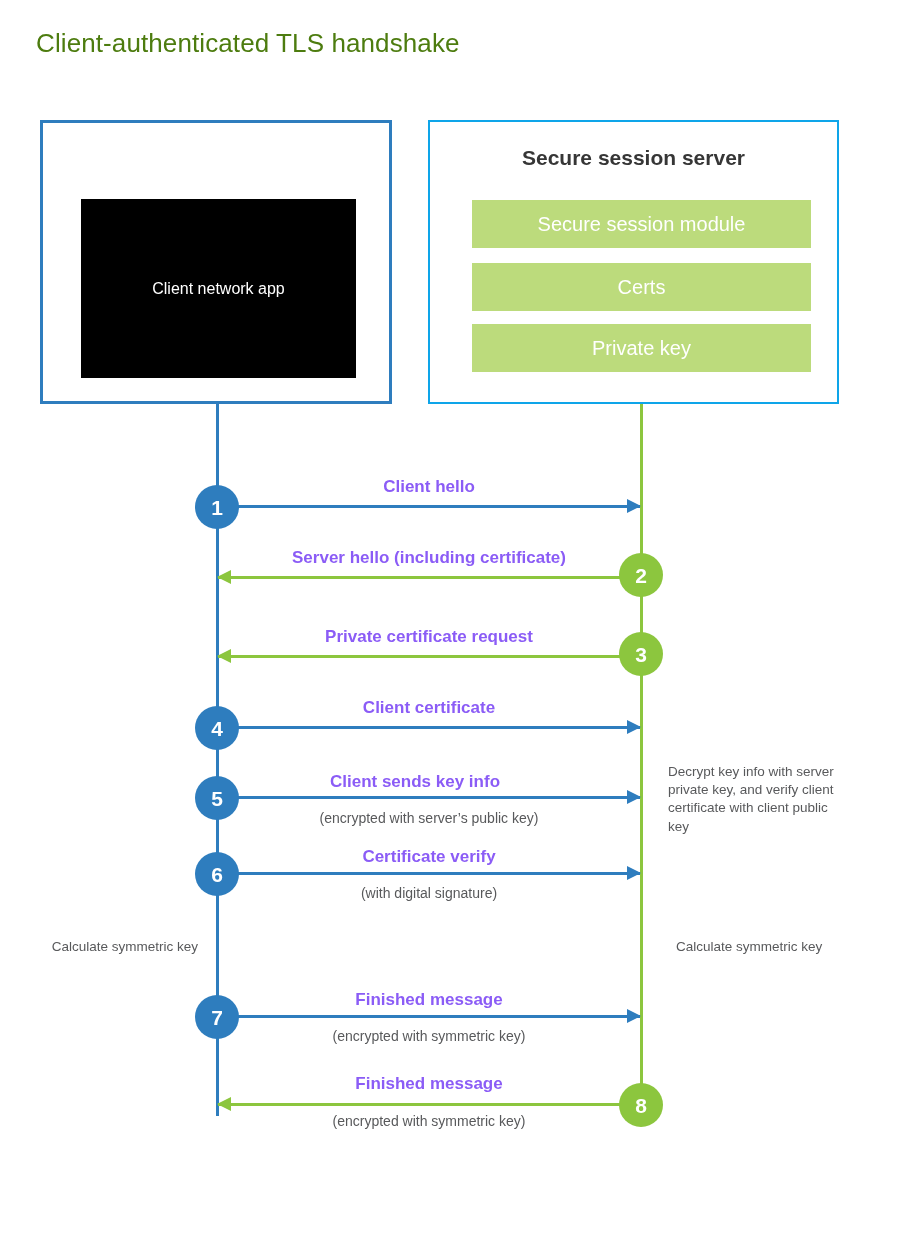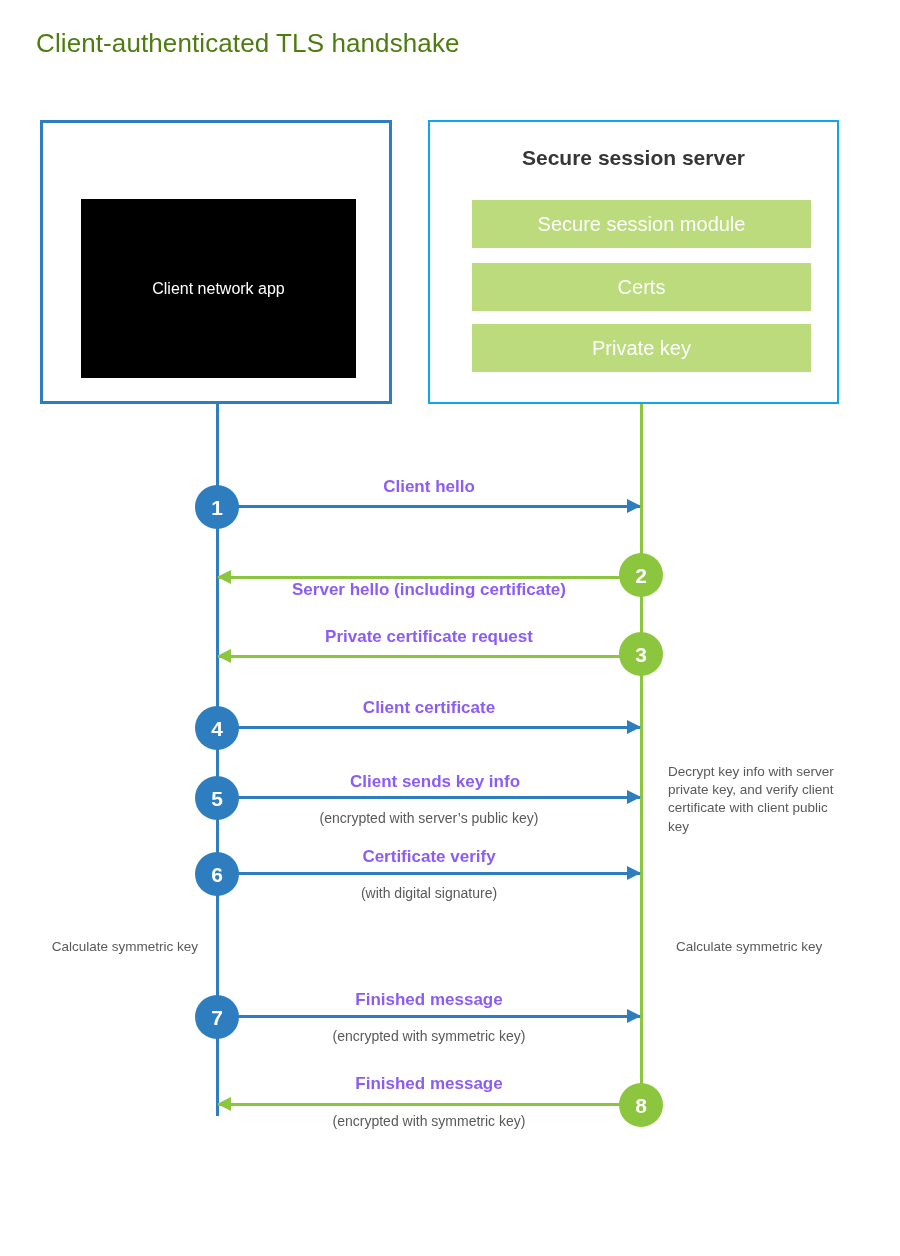--- a/index.html
+++ b/index.html
@@ -200,39 +200,39 @@
 
 <div class="lifeline" id="client-lifeline"></div>
 <div class="lifeline" id="server-lifeline"></div>
 
 <div class="msg-label" style="left:218px; top:477px; width:422px;">Client hello</div>
 <div class="msg-arrow blue to-right" style="left:218px; top:505px; width:422px;">
     <span class="head"></span>
   </div>
 <div class="step-circle client" style="top:485px;">1</div>
 
-<div class="msg-label" style="left:218px; top:580px; width:422px;">Server hello (including certificate)</div>
+<div class="msg-label" style="left:218px; top:548px; width:422px;">Server hello (including certificate)</div>
 <div class="msg-arrow green to-left" style="left:218px; top:576px; width:422px;">
     <span class="head"></span>
   </div>
 <div class="step-circle server" style="top:553px;">2</div>
 
 <div class="msg-label" style="left:218px; top:627px; width:422px;">Private certificate request</div>
 <div class="msg-arrow green to-left" style="left:218px; top:655px; width:422px;">
     <span class="head"></span>
   </div>
 <div class="step-circle server" style="top:632px;">3</div>
 
 <div class="msg-label" style="left:218px; top:698px; width:422px;">Client certificate</div>
 <div class="msg-arrow blue to-right" style="left:218px; top:726px; width:422px;">
     <span class="head"></span>
   </div>
 <div class="step-circle client" style="top:706px;">4</div>
 
-<div class="msg-label" style="left:224px; top:772px; width:422px;">Client sends key info</div>
+<div class="msg-label" style="left:204px; top:772px; width:422px;">Client sends key info</div>
 <div class="msg-arrow blue to-right" style="left:218px; top:796px; width:422px;">
     <span class="head"></span>
   </div>
 <div class="msg-sublabel" style="left:218px; top:810px; width:422px;">(encrypted with server’s public key)</div>
 <div class="step-circle client" style="top:776px;">5</div>
 
 <div class="msg-label" style="left:218px; top:847px; width:422px;">Certificate verify</div>
 <div class="msg-arrow blue to-right" style="left:218px; top:872px; width:422px;">
     <span class="head"></span>
   </div>

